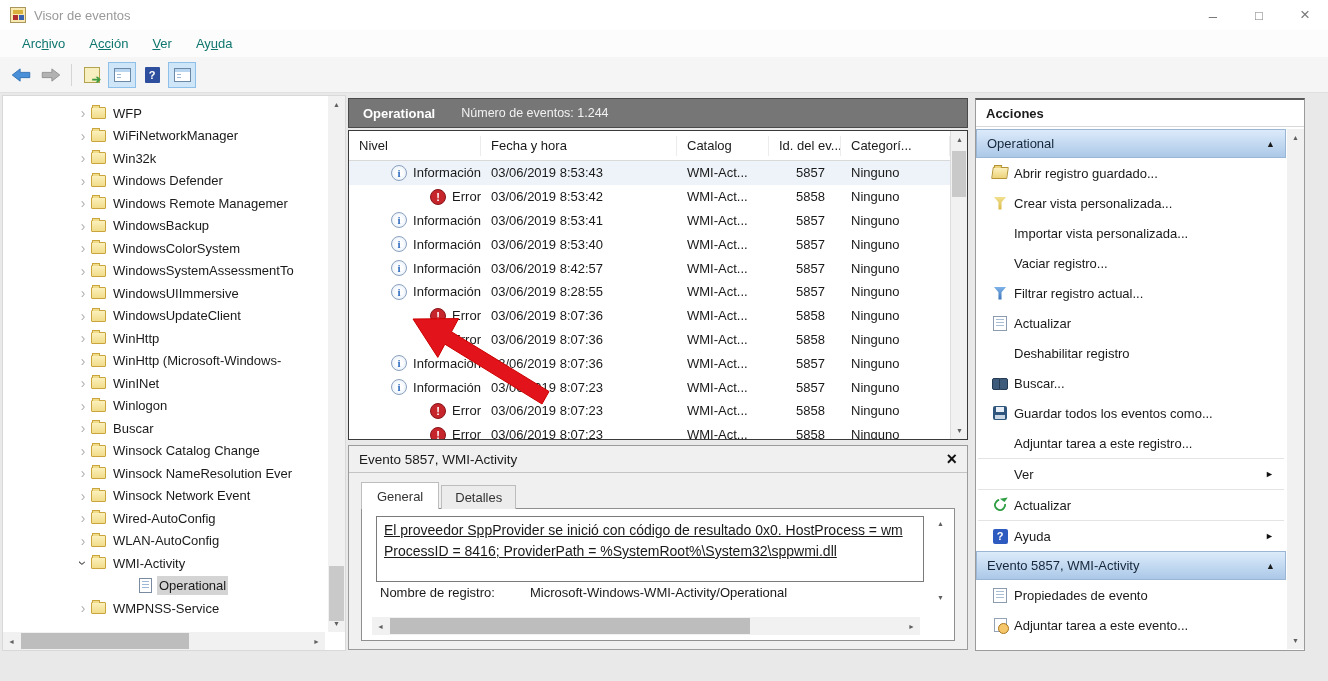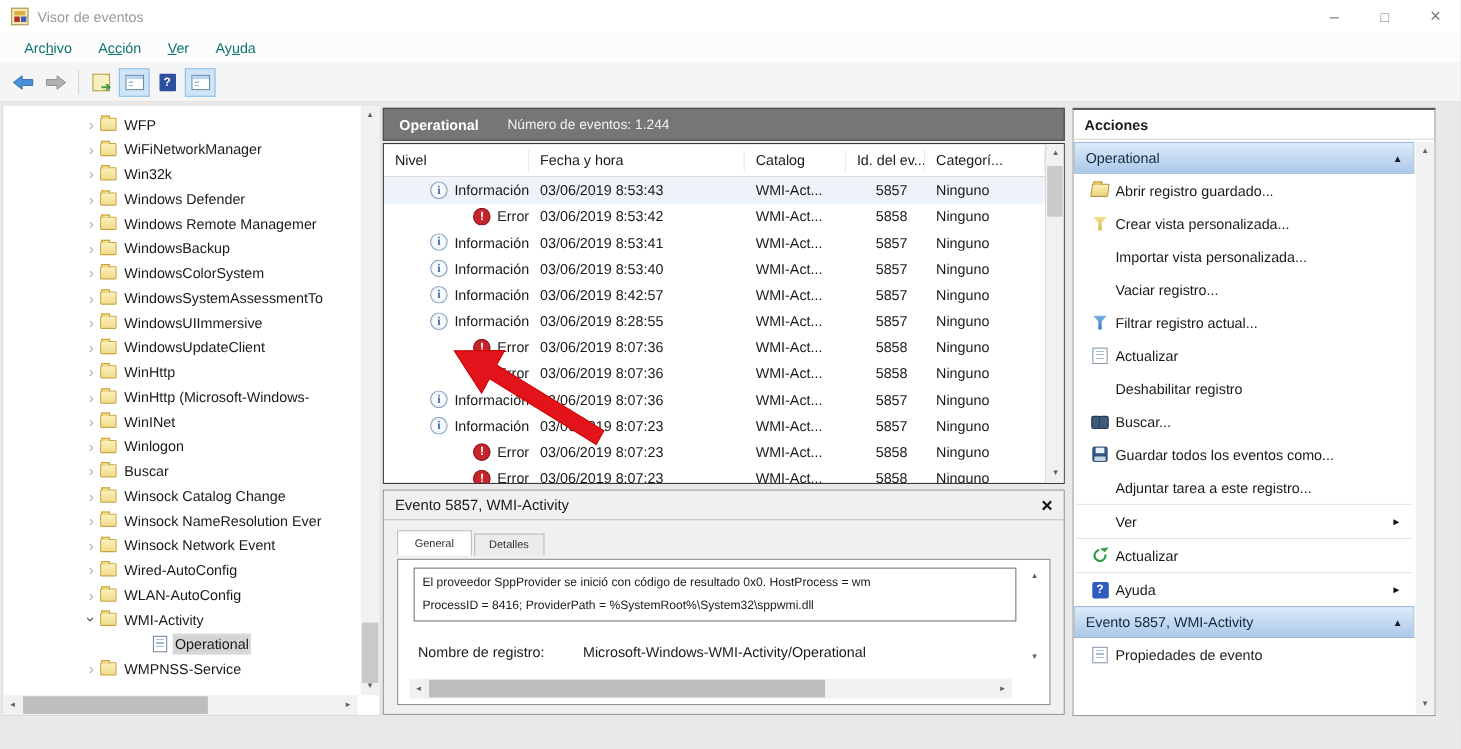--- a/index.html
+++ b/index.html
@@ -81,24 +81,24 @@
   .ic-error::before { content:"!"; }
   .c-level { display:flex; align-items:center;justify-content:flex-end; }
   .ev-vscroll { top:0; bottom:0; right:0; border-left:1px solid #dcdcdc; }
   
   .detail-pane { position:absolute; top:347px; left:0; right:0; height:205px; background:#f0f0f0; border:1px solid #9b9b9b; }
   .detail-title { height:27px; display:flex; align-items:center; padding:0 10px; border-bottom:1px solid #c4c4c4; }
   .detail-title .dt { font-size:13.5px; }
   .detail-close { margin-left:auto; font-weight:bold; font-size:14px; color:#111; }
   .detail-close::before { content:"×"; font-size:18px; }
   .tabs { position:absolute; top:36px; left:12px; display:flex; align-items:flex-end; z-index:2; }
-  .tab { padding:4px 13px 4px; border:1px solid #bdbdbd; border-bottom:none; background:#ececec; margin-right:2px; font-size:10px; color:#333; }
+  .tab { padding:4px 13px 4px; border:1px solid #bdbdbd; border-bottom:none; background:#ececec; margin-right:2px; font-size:13px; color:#333; }
   .tab.active { background:#fff; padding:6px 15px 5px; position:relative; }
   .detail-body { position:absolute; top:62px; left:12px; right:12px; bottom:8px; background:#fff; border:1px solid #8f8f8f; }
-  .desc-box { position:absolute; top:7px; left:14px; right:30px; height:49px; border:1px solid #7a7a7a; overflow:hidden; padding:3px 7px; line-height:21px; font-size:11px; }
+  .desc-box { position:absolute; top:7px; left:14px; right:30px; height:66px; border:1px solid #7a7a7a; overflow:hidden; padding:3px 7px; line-height:21px; font-size:14px;text-decoration:underline; }
   .detail-body .sa-up { position:absolute; right:5px; top:6px; }
   .detail-body .sa-down { position:absolute; right:5px; top:80px; }
   .logname-row { position:absolute; top:76px; left:18px; right:40px; display:flex; }
   .logname-label { width:150px; }
   .detail-hscroll { left:10px; right:34px; bottom:5px; }
   
   .actions-pane { position:absolute; left:975px; top:3px; width:330px; height:553px; background:#fff; border:1px solid #9b9b9b; border-top:2px solid #5a5a5a; }
   .actions-title { height:27px; display:flex; align-items:center; padding-left:10px; font-weight:bold; border-bottom:1px solid #d8d8d8; }
   .actions-scroll { top:29px; bottom:1px; right:0; }
   .actions-list { position:absolute; top:29px; left:0; right:18px; bottom:0; overflow:hidden; }
@@ -581,20 +581,26 @@
           <div class="act-section-header">
             <span class="ash-label">Evento 5857, WMI-Activity</span>
             <span class="collapse-icon"></span>
           </div>
           <div class="act-item">
             <span class="act-icon-box">
               <span class="ic-props"></span>
             </span>
             <span>Propiedades de evento</span>
           </div>
+          <div class="act-item">
+            <span class="act-icon-box">
+              <span class="ic-task"></span>
+            </span>
+            <span>Adjuntar tarea a este evento...</span>
+          </div>
         </div>
       <div class="vscroll actions-scroll">
         <span class="sa sa-up" style="position:absolute;top:0;"></span>
         <span class="sa sa-down" style="position:absolute;bottom:0;"></span>
       </div>
     </div>
 
   </div>
 
   <svg class="red-arrow" width="170" height="100" viewBox="0 0 170 100">

